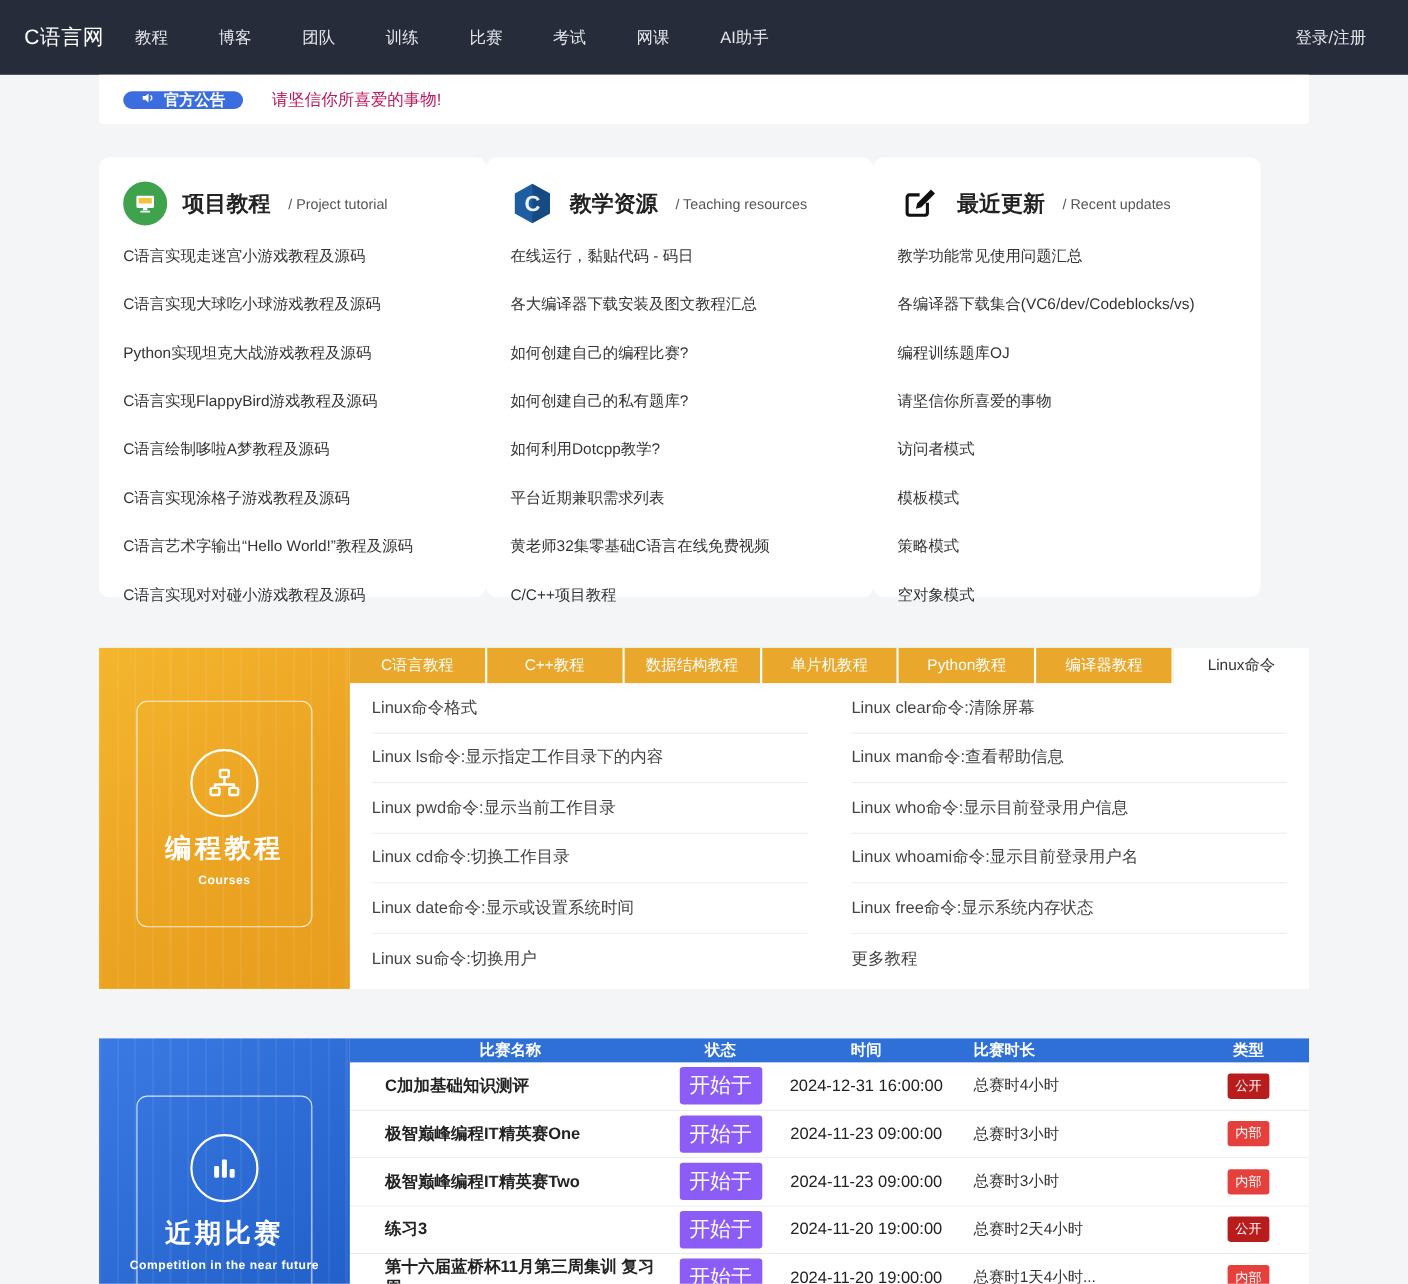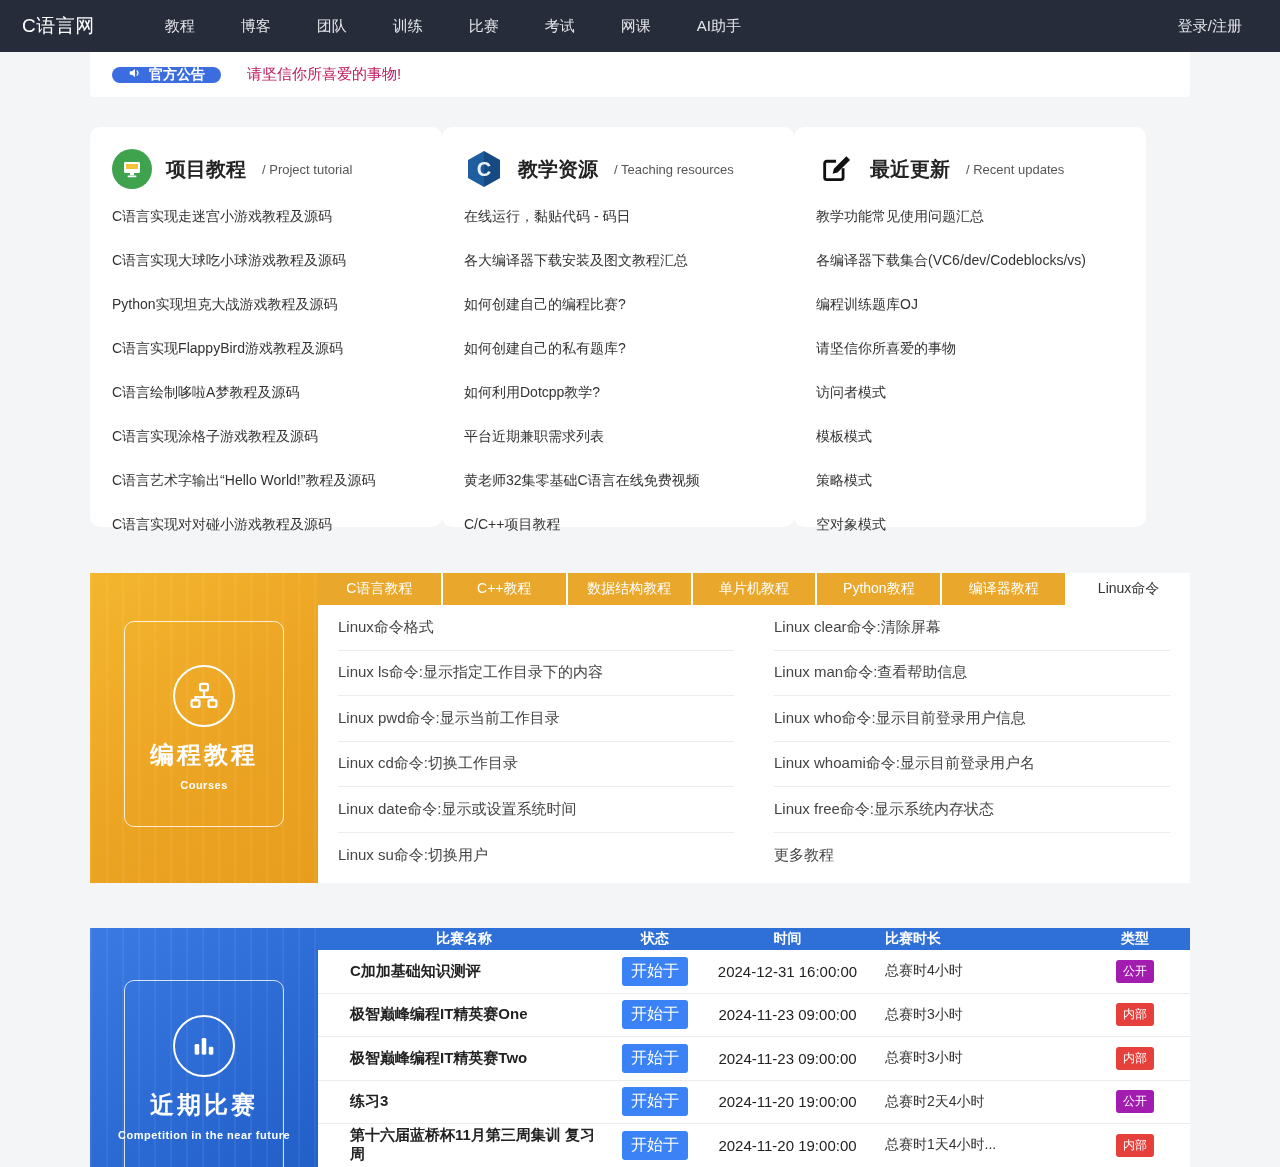--- a/index.html
+++ b/index.html
@@ -1,23 +1,23 @@
 <!DOCTYPE html>
 <html><head>
 <meta charset="utf-8">
 <style>
   * { margin:0; padding:0; box-sizing:border-box; }
   html,body { width:1280px; height:1167px; overflow:hidden; }
   body { background:#f4f5f7; font-family:"Liberation Sans","DejaVu Sans",sans-serif; }
   .container { width:1100px; margin:0 auto; }
 
   
-  .navbar { height:52px; background:#272c3b; display:flex; align-items:center; padding:0 38px 0 22px;gap:12px; }
+  .navbar { height:68px; background:#272c3b; display:flex; align-items:center; padding:0 38px 0 22px; }
   .logo { color:#fff; font-size:19px; letter-spacing:.5px; cursor:pointer; }
-  .nav-links { display:flex; margin-left:58px; gap:46px; }
+  .nav-links { display:flex; margin-left:28px; gap:46px; }
   .nav-links a { color:#e4e6ea; font-size:15px; text-decoration:none; cursor:pointer; }
   .nav-spacer { flex:1; }
   .login-link { color:#e4e6ea; font-size:15px; cursor:pointer; }
 
   
   .announce { background:#fff; height:45px; border-radius:0 0 4px 4px; display:flex; align-items:center; padding-left:22px; }
   .announce-pill { background:#3b6ce0; color:#fff; height:16px; border-radius:16px; display:flex; align-items:center; gap:7px; padding:0 16px; font-size:14px; font-weight:bold; cursor:pointer; }
   .announce-text { margin-left:26px; font-size:15px; color:#be185d; }
 
   
@@ -61,23 +61,23 @@
   .comp-grid { display:grid; grid-template-columns:292px 90px 175px 205px 110px; align-items:center; }
   .comp-head { background:#2e6fd8; height:22px; color:#fff; font-size:14px; font-weight:bold; }
   .comp-head .th { text-align:center; }
   .comp-head .th.left { text-align:left; padding-left:10px; }
   .comp-row { height:43.5px; border-bottom:1px solid #ececec; background:#fff; }
   .c-name { padding-left:32px; font-size:15px; font-weight:bold; color:#222; cursor:pointer; }
   .c-status,.c-type { text-align:center; }
   .c-time { text-align:center; font-size:15px; color:#222; }
   .c-dur { padding-left:10px; font-size:14px; color:#333; }
   .pill { display:inline-block; color:#fff; border-radius:3px; }
-  .badge-status { font-size:16px; padding:4px 9px; background:#3b82f6; }
+  .badge-status { font-size:19px; padding:4px 9px; background:#8b5cf6; }
   .badge-type { font-size:12px; padding:3px 7px; }
-  .c-blue { background:#a21caf; }
+  .c-blue { background:#b91c1c; }
   .c-red { background:#e5403c; }
 </style>
 </head>
 <body>
 
 <nav class="navbar">
   <div class="logo">C语言网</div>
   <div class="nav-links">
     <a>教程</a>
     <a>博客</a>

